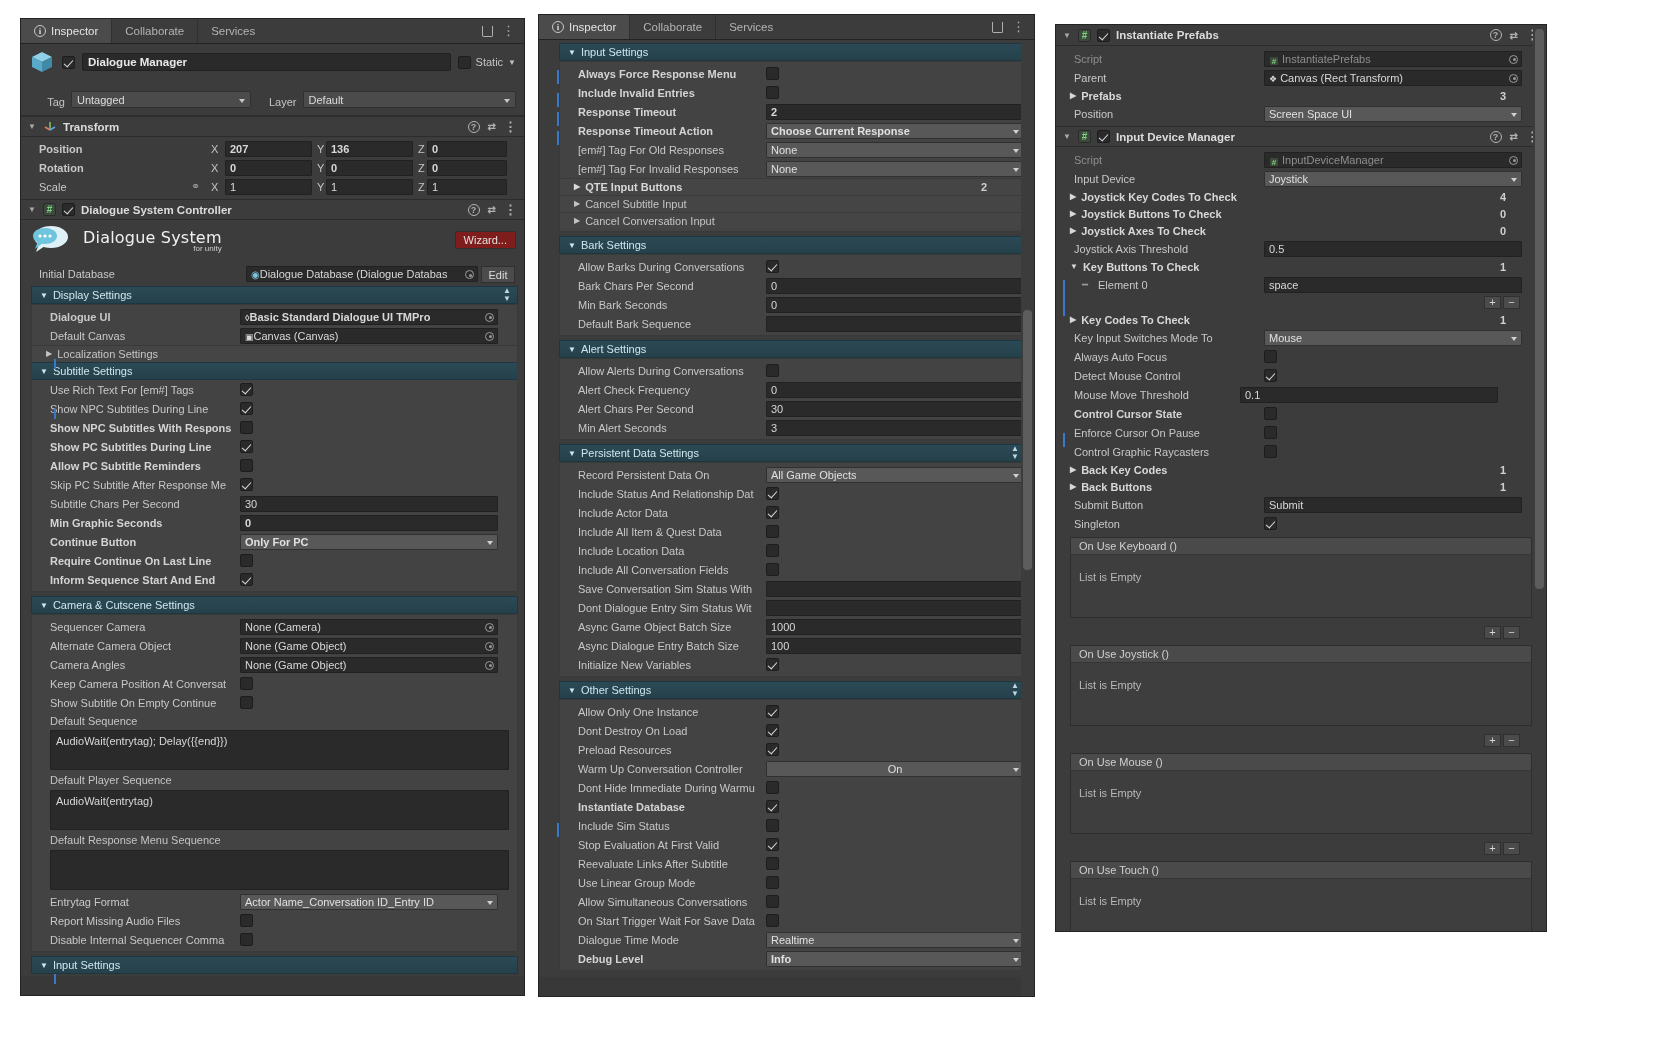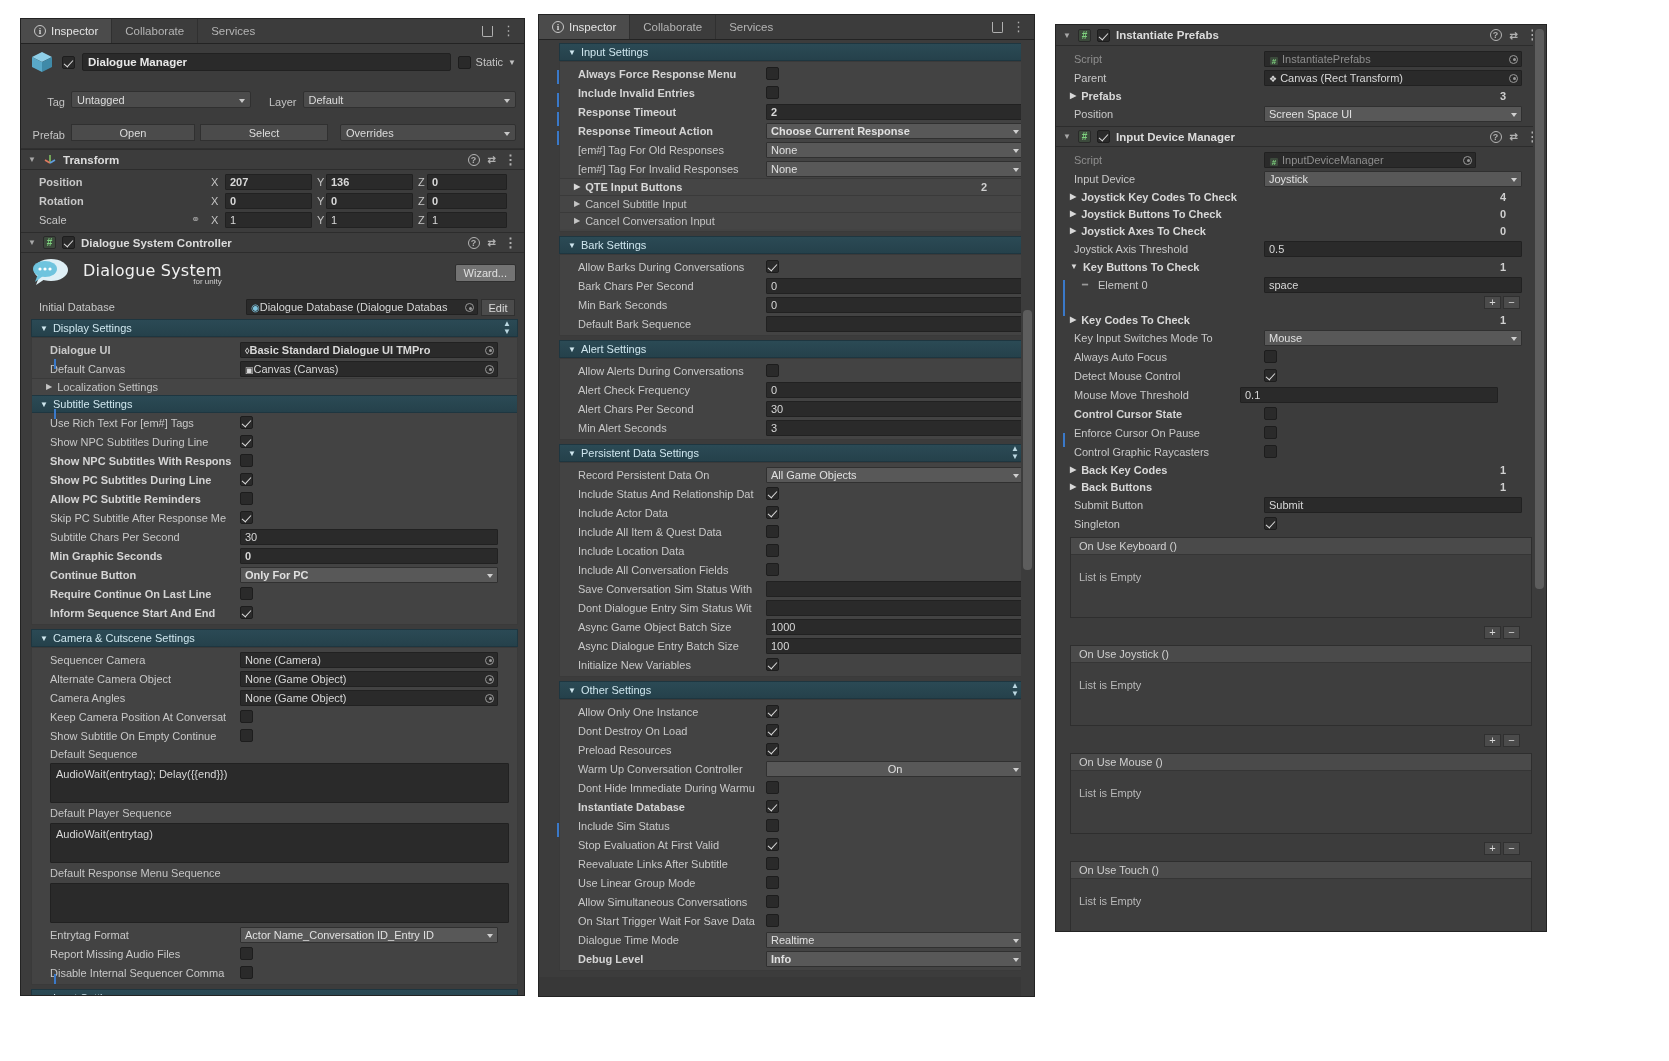--- a/index.html
+++ b/index.html
@@ -161,21 +161,21 @@
   }
 
   
   .vscroll { position: absolute; right: 0; top: 25px; bottom: 0; width: 13px; background: #3c3c3c; }
   .vthumb { position: absolute; right: 2px; width: 9px; background: #5d5d5d; border-radius: 4px; }
   .bluebar { position: absolute; left: 0; width: 2px; background: #3a79c9; }
 
   
   .logorow { display: flex; align-items: center; padding: 4px 8px 6px 10px; gap: 8px; background: #3c3c3c; }
   .wizbtn {
-    margin-left: auto; background: #737373; border: 1px solid #2f2f2f;
+    margin-left: auto; background: #7f1d1d; border: 1px solid #2f2f2f;
     border-radius: 2px; padding: 2px 8px; color: #e0e0e0; font-size: 11px;
   }
   .logotext { font-family: "DejaVu Sans", sans-serif; color: #f0f0f0; font-size: 16px; letter-spacing: .2px; }
   .logosub { font-size: 8px; color: #cfcfcf; text-align: right; margin-top: -3px; }
 
   .plus-minus {
     display: flex; gap: 2px; justify-content: flex-end; align-items: center;
     padding-right: 26px; height: 17px;
   }
   .pmbtn {
@@ -223,26 +223,20 @@
         <span class="chk"></span>
         <span>Static</span>
         <span style="font-size:8px;color:#c0c0c0">▼</span>
       </span>
     </div>
     <div class="lblrow">
       <span class="minilabel" style="width:36px;text-align:right">Tag</span>
       <span class="dd" style="width:180px">Untagged</span>
       <span class="minilabel" style="margin-left:12px">Layer</span>
       <span class="dd" style="flex:1">Default</span>
-    </div>
-    <div class="lblrow">
-      <span class="minilabel" style="width:36px;text-align:right">Prefab</span>
-      <span class="btn" style="width:124px">Open</span>
-      <span class="btn" style="width:128px;margin-left:-1px">Select</span>
-      <span class="dd" style="flex:1;margin-left:6px;text-align:left">Overrides</span>
     </div>
   </div>
 
   <div class="comphdr">
     <span class="foldarrow">▼</span>
     <span>
       <svg width="14" height="14" viewBox="0 0 14 14">
         <line x1="7" y1="11" x2="7" y2="3" stroke="#7fbf5f" stroke-width="1.6"></line>
         <line x1="7" y1="11" x2="2" y2="8" stroke="#e07a5f" stroke-width="1.6"></line>
         <line x1="7" y1="11" x2="12" y2="8" stroke="#5f9fe0" stroke-width="1.6"></line>
@@ -753,21 +747,21 @@
       <span>Input Device Manager</span>
       <span class="comp-right">
         <span class="help-ico">?</span>
         <span>⇄</span>
         <span class="kebab">⋮</span>
       </span>
     </div>
     <div style="padding:3px 0">
       <div class="row">
         <span class="pl" style="width:190px;color:#8e8e8e">Script</span>
-        <span class="objfield" style="width:212px;color:#8e8e8e">
+        <span class="objfield" style="width:258px;color:#8e8e8e">
           <span class="scriptico" style="display:inline-block;width:10px;height:10px;font-size:8px;line-height:9px;vertical-align:-1px">#</span>
           <span>InputDeviceManager</span>
           <span class="circ"></span>
         </span>
       </div>
       <div class="row">
         <span class="pl" style="width:190px">Input Device</span>
         <span class="popup" style="width:258px">Joystick</span>
       </div>
       <div class="subfold bold" style="background:transparent;border:none;padding-left:14px">

